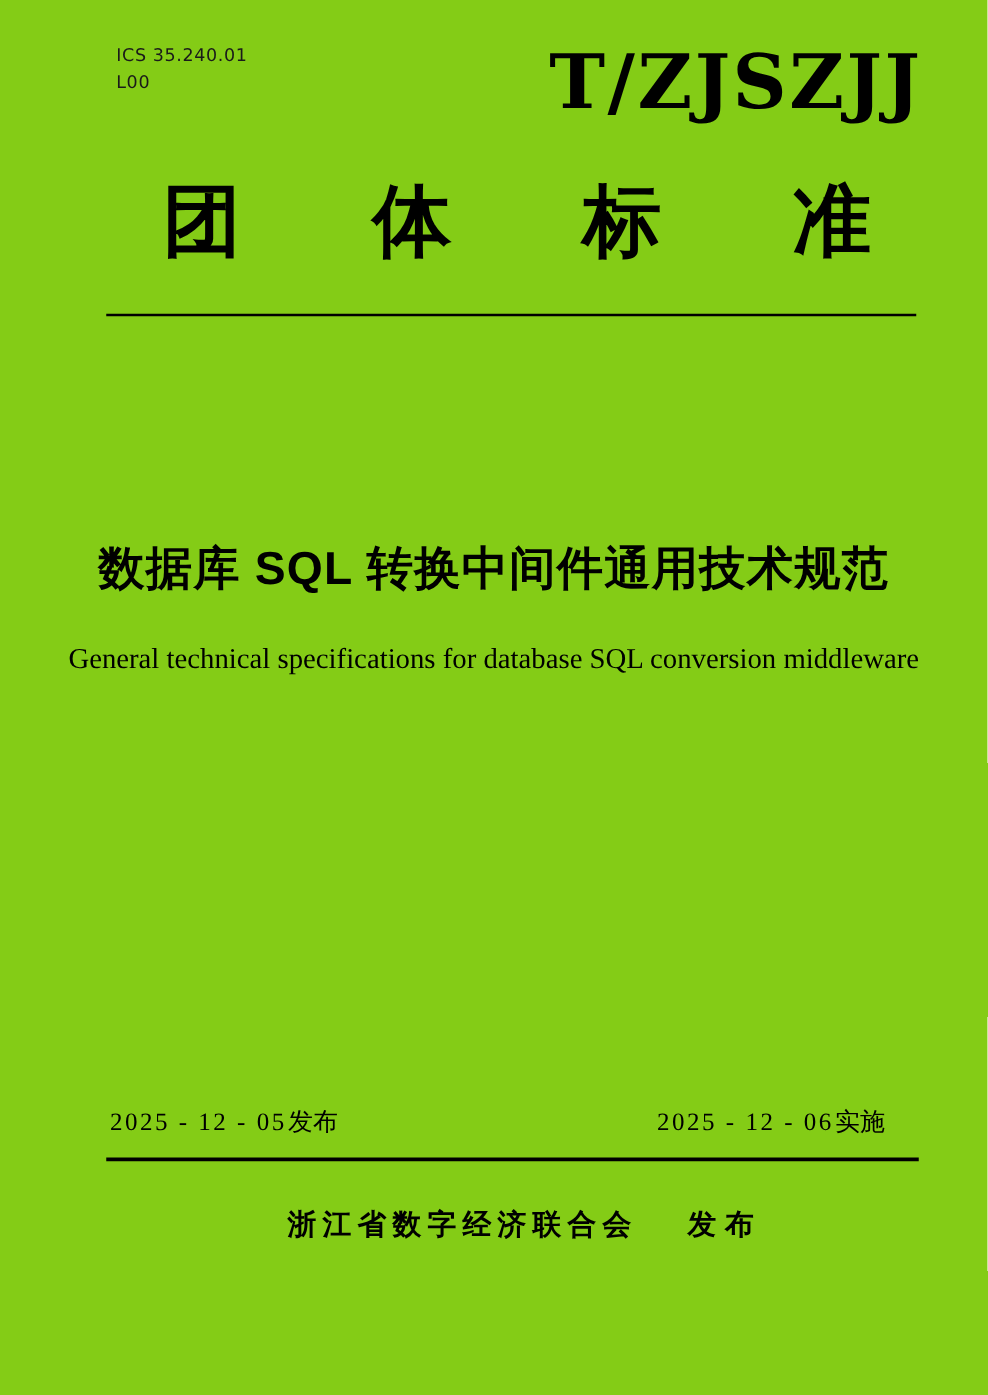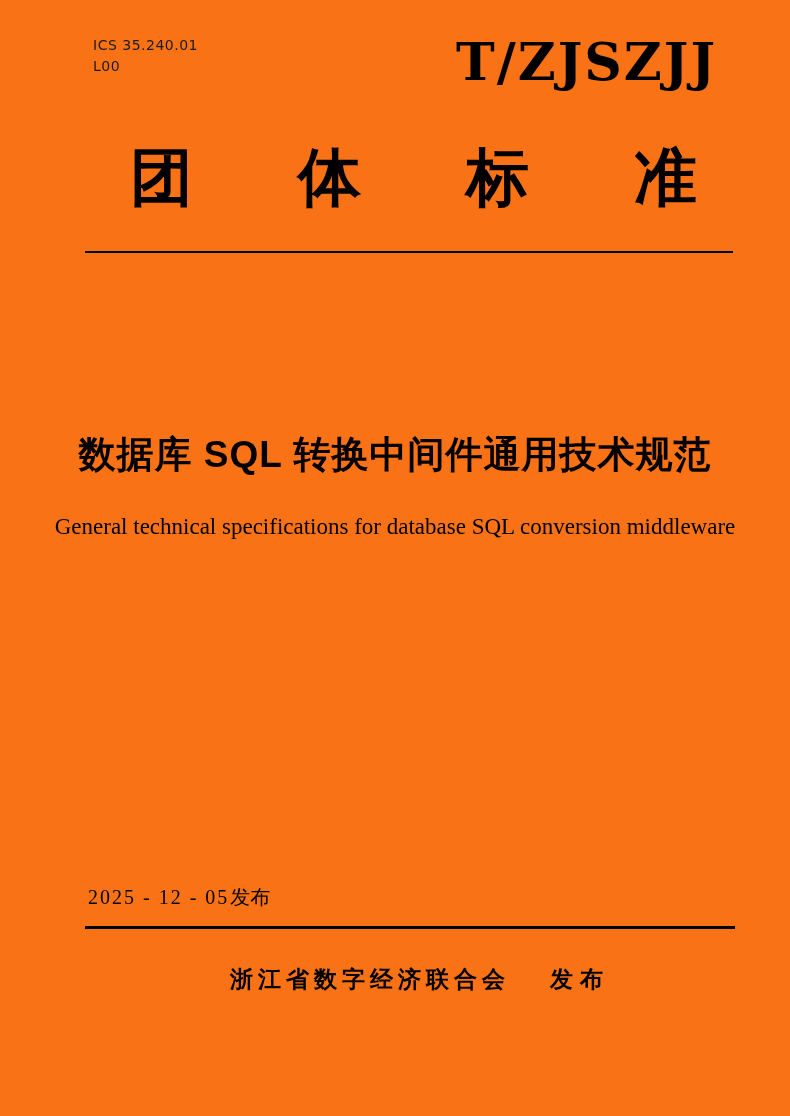--- a/index.html
+++ b/index.html
@@ -7,45 +7,45 @@
     padding: 0;
     background: #ffffff;
     font-family: "Liberation Sans", sans-serif;
     color: #000000;
   }
   .page {
     position: relative;
     width: 790px;
     height: 1116px;
     margin: 0 auto;
-    background: #f97316;
+    background: #84cc16;
     overflow: hidden;
   }
 
   
   .ics-block {
     position: absolute;
     left: 93px;
     top: 35px;
     font-family: "DejaVu Sans", sans-serif;
     font-size: 14px;
     font-weight: 500;
     letter-spacing: 0.5px;
     line-height: 1.5;
     color: #1a1a1a;
   }
 
   
   .org-code {
     position: absolute;
     top: 33px;
-    right: 73px;
+    right: 52px;
     font-family: "DejaVu Serif", serif;
     font-weight: 700;
-    font-size: 52px;
+    font-size: 60px;
     line-height: 1.1;
     letter-spacing: 2px;
     color: #000000;
   }
 
   
   .doc-type {
     position: absolute;
     left: 130px;
     top: 146px;
@@ -172,20 +172,23 @@
   <div class="rule rule-top"></div>
 
   <div class="title-zh">数据库 SQL 转换中间件通用技术规范</div>
 
   <div class="title-en">General technical specifications for database SQL conversion middleware</div>
 
   <div class="dates-row">
     <div>
       <span class="date-num">2025 - 12 - 05</span><span class="date-label">发布</span>
     </div>
+    <div>
+      <span class="date-num">2025 - 12 - 06</span><span class="date-label">实施</span>
+    </div>
   </div>
 
   <div class="rule rule-bottom"></div>
 
   <div class="publisher-row">
     <span>浙江省数字经济联合会</span><span class="publisher-suffix">发布</span>
   </div>
 
 </div>
 

